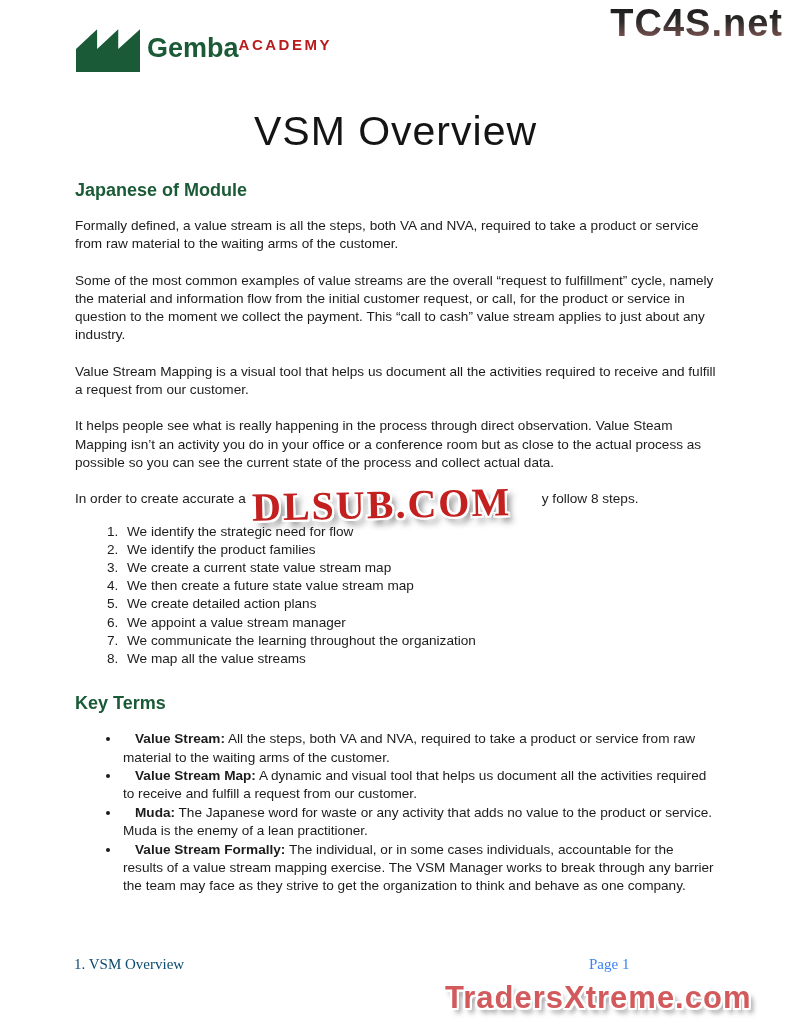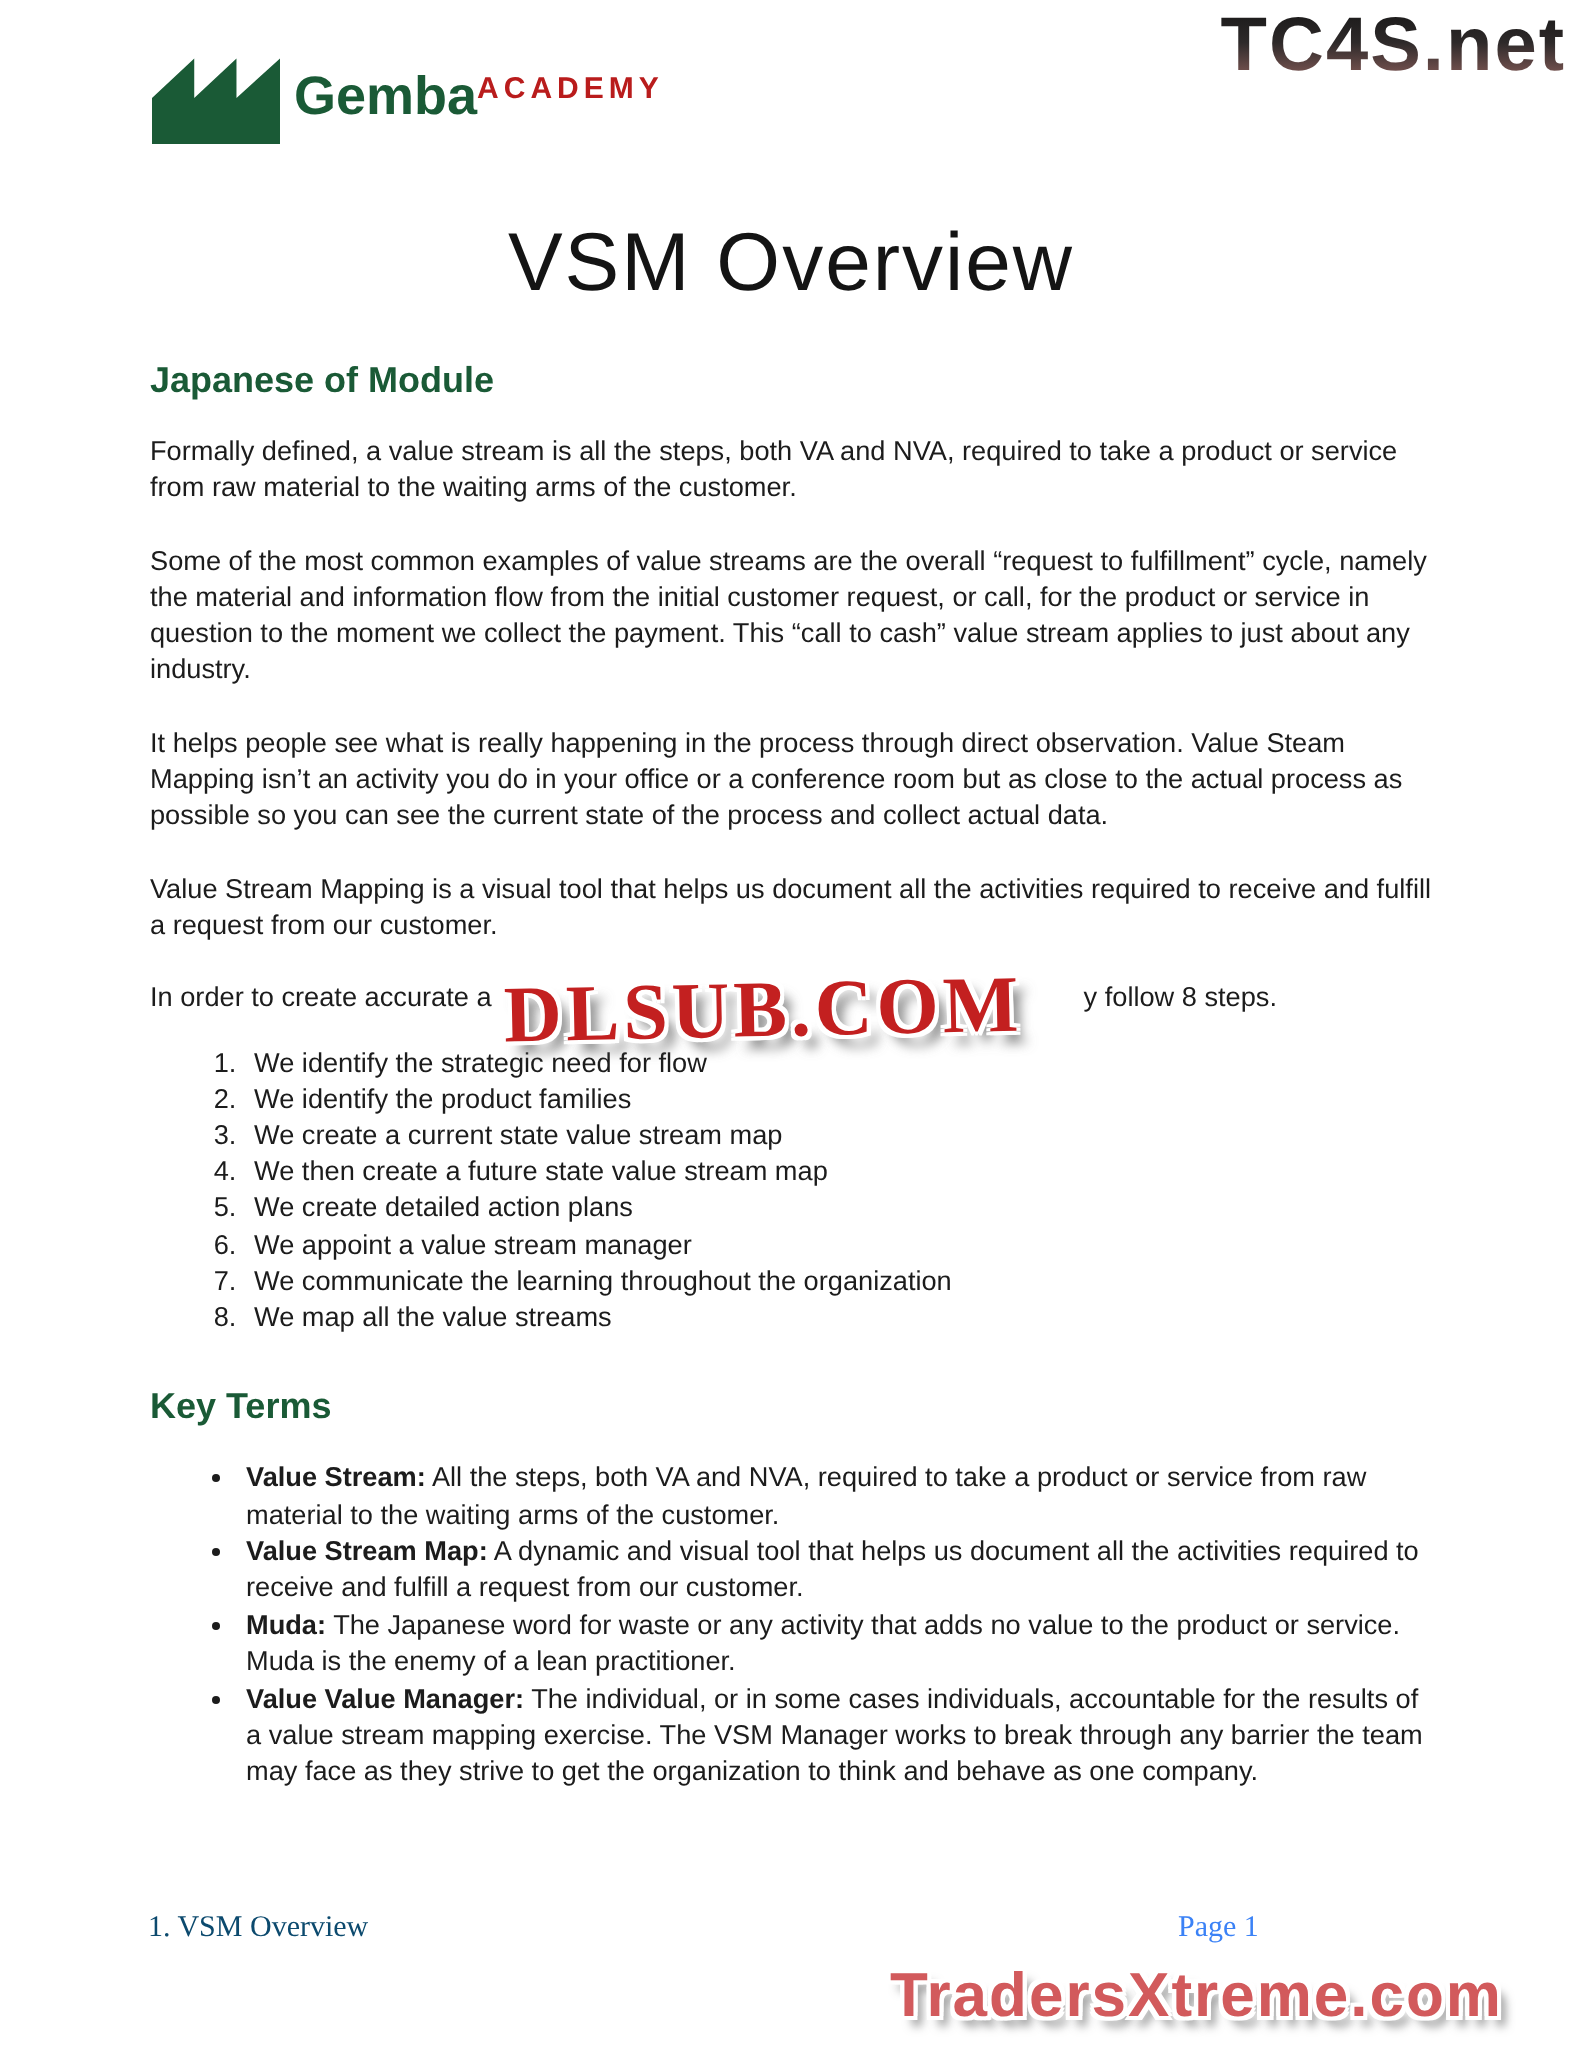--- a/index.html
+++ b/index.html
@@ -77,21 +77,21 @@
   ol.steps {
     margin:0 0 4px 0; padding-left:47px;
     font-size:13.6px; line-height:18.2px;
   }
   ol.steps li { padding-left:5px; }
   ul.terms {
     margin:0; padding-left:46px;
     font-size:13.6px; line-height:18.4px;
   }
   ul.terms li { padding-left:2px; }
-  ul.terms b { font-weight:bold; }
+  ul.terms b { font-weight:bold;margin-left:12px; }
   
   .footer-left {
     position:absolute; left:74px; top:956px;
     font-family:"Liberation Serif", serif; font-size:15px; color:#0c4a6e;
   }
   .footer-right {
     position:absolute; left:589px; top:956px;
     font-family:"Liberation Serif", serif; font-size:15px; color:#3b82f6;
   }
 </style>
@@ -113,43 +113,43 @@
   <div class="wm-traders">TradersXtreme.com</div>
 
   <div class="content">
 
     <div class="doc-title">VSM Overview</div>
 
     <h2 class="green">Japanese of Module</h2>
 
     <p class="body-par">Formally defined, a value stream is all the steps, both VA and NVA, required to take a product or service from raw material to the waiting arms of the customer.</p>
     <p class="body-par">Some of the most common examples of value streams are the overall “request to fulfillment” cycle, namely the material and information flow from the initial customer request, or call, for the product or service in question to the moment we collect the payment.  This “call to cash” value stream applies to just about any industry.</p>
+    <p class="body-par">Value Stream Mapping is a visual tool that helps us document all the activities required to receive and fulfill a request from our customer.</p>
     <p class="body-par">It helps people see what is really happening in the process through direct observation.  Value Steam Mapping isn’t an activity you do in your office or a conference room but as close to the actual process as possible so you can see the current state of the process and collect actual data.</p>
-    <p class="body-par">Value Stream Mapping is a visual tool that helps us document all the activities required to receive and fulfill a request from our customer.</p>
 
     <p class="steps-line"><span>In order to create accurate a</span><span class="wm-gap"></span><span>y follow 8 steps.</span></p>
 
     <ol class="steps">
       <li>We identify the strategic need for flow</li>
       <li>We identify the product families</li>
       <li>We create a current state value stream map</li>
       <li>We then create a future state value stream map</li>
       <li>We create detailed action plans</li>
       <li>We appoint a value stream manager</li>
       <li>We communicate the learning throughout the organization</li>
       <li>We map all the value streams</li>
     </ol>
 
     <h2 class="green">Key Terms</h2>
 
     <ul class="terms">
       <li><b>Value Stream:</b> <span>All the steps, both VA and NVA, required to take a product or service from raw material to the waiting arms of the customer.</span></li>
       <li><b>Value Stream Map:</b> <span>A dynamic and visual tool that helps us document all the activities required to receive and fulfill a request from our customer.</span></li>
       <li><b>Muda:</b> <span>The Japanese word for waste or any activity that adds no value to the product or service.  Muda is the enemy of a lean practitioner.</span></li>
-      <li><b>Value Value Manager:</b> <span>The individual, or in some cases individuals, accountable for the results of a value stream mapping exercise.  The VSM Manager works to break through any barrier the team may face as they strive to get the organization to think and behave as one company.</span></li>
+      <li><b>Value Stream Formally:</b> <span>The individual, or in some cases individuals, accountable for the results of a value stream mapping exercise.  The VSM Manager works to break through any barrier the team may face as they strive to get the organization to think and behave as one company.</span></li>
     </ul>
 
   </div>
 
   <div class="footer-left">1. VSM Overview</div>
   <div class="footer-right">Page 1</div>
 
 </div>
 
 </body></html>

